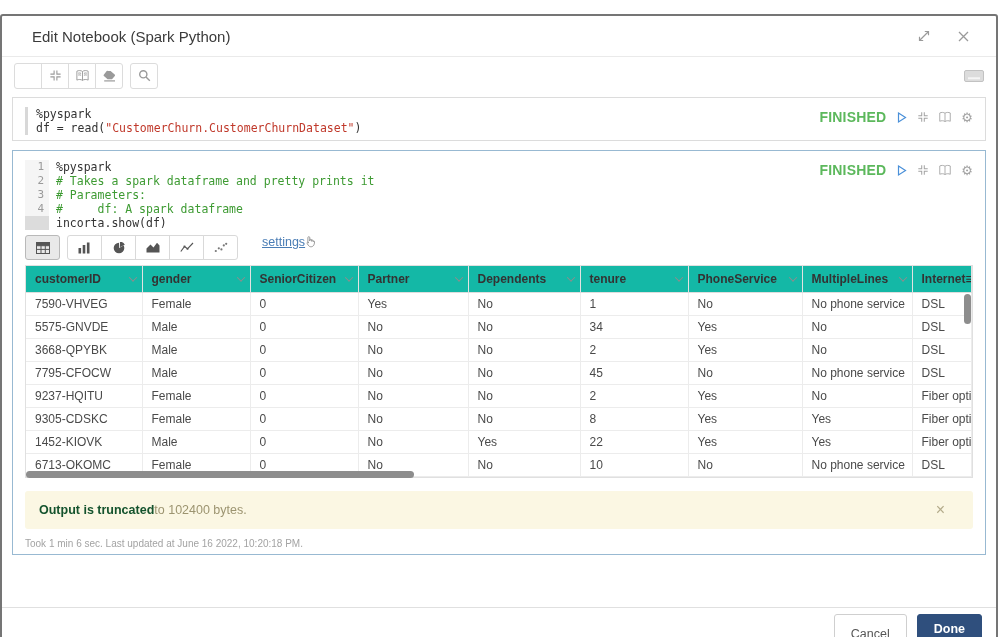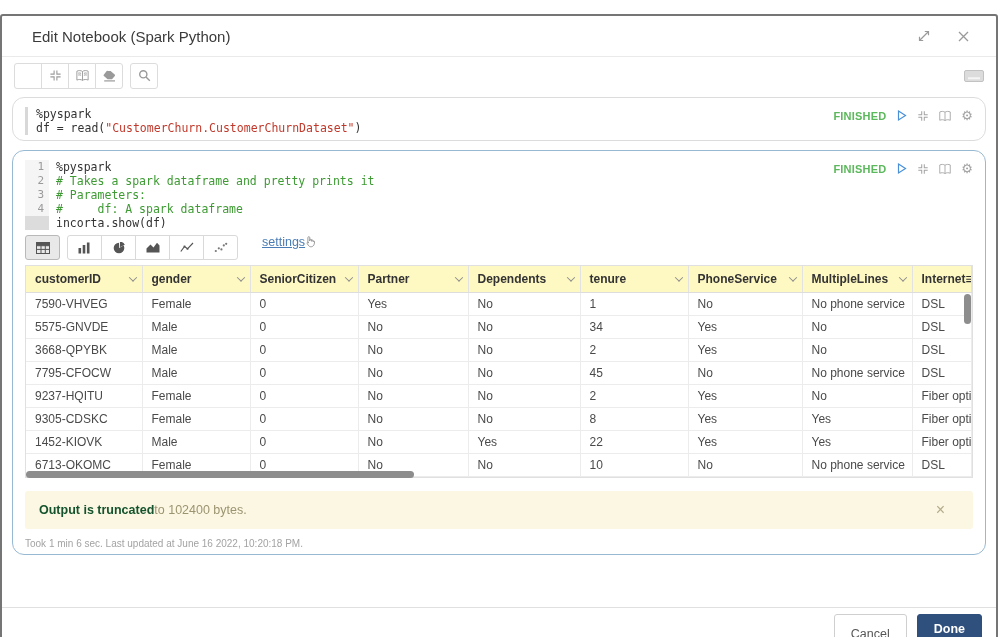--- a/index.html
+++ b/index.html
@@ -21,55 +21,55 @@
     align-items:center; justify-content:center; padding:0; cursor:pointer; }
   .btn-group { display:flex; }
   .btn-group .btn + .btn { margin-left:-1px; }
   .btn-group .btn:first-child { border-radius:3px 0 0 3px; }
   .btn-group .btn:last-child { border-radius:0 3px 3px 0; }
   .btn.single { border-radius:3px; margin-left:7px; }
   .kbd-icon { margin-left:auto; display:flex; align-items:center; }
 
   
   .cells { flex:1; padding:3px 10px 0; overflow:hidden; }
-  .cell { border:1px solid #dcdcdc; border-radius:12px; background:#fff; padding:9px 12px 5px; }
+  .cell { border:1px solid #dcdcdc; border-radius:0; background:#fff; padding:9px 12px 5px; }
   .cell.focused { border-color:#98b9d2; margin-top:9px; }
   .cell-top { display:flex; justify-content:space-between; align-items:flex-start; }
   .code { font-family:"DejaVu Sans Mono","Liberation Mono",monospace; font-size:11.5px;
     line-height:14px; color:#333; white-space:pre; }
   .code-plainblock { border-left:3px solid #d8d8d8; padding-left:8px; }
   .tok-string { color:#c0392b; }
   .tok-comment { color:#3e9b33; }
   .gline { display:flex; }
   .gnum { width:24px; flex:0 0 24px; text-align:right; padding-right:5px; background:#f5f5f5;
     color:#9a9a9a; font-family:"DejaVu Sans Mono","Liberation Mono",monospace; font-size:11px; line-height:14px; }
   .gnum.empty { background:#dcdcdc; }
   .gcode { padding-left:7px; }
   .status-row { display:flex; align-items:center; gap:9px; margin-top:2px; }
-  .finished { color:#5cb85c; font-size:11px; font-weight:bold; letter-spacing:.2px; }
+  .finished { color:#5cb85c; font-size:14px; font-weight:bold; letter-spacing:.2px; }
   .cell-icon { display:flex; align-items:center; cursor:pointer; }
   .gear-glyph { font-size:13px; color:#a3a3a3; line-height:13px; cursor:pointer; }
   .cell-note { font-size:10px; color:#a3a3a3; margin-top:9px; }
 
   
   .viz-row { display:flex; margin-top:5px; }
   .viz-btn { width:35px; height:25px; border:1px solid #d9d9d9; background:#fff; display:flex;
     align-items:center; justify-content:center; padding:0; cursor:pointer; }
   .viz-btn.active { background:#e9e9e9; border-color:#b9b9b9; border-radius:3px; }
   .viz-group { display:flex; margin-left:7px; }
   .viz-group .viz-btn + .viz-btn { margin-left:-1px; }
   .viz-group .viz-btn:first-child { border-radius:3px 0 0 3px; }
   .viz-group .viz-btn:last-child { border-radius:0 3px 3px 0; }
   .settings-link { margin-left:24px; font-size:12.5px; color:#4a7db5; text-decoration:underline; cursor:pointer; }
   .cursor-hand { margin-left:-2px; margin-bottom:6px; }
 
   
   .table-wrap { position:relative; margin-top:5px; border:1px solid #e0e0e0; }
   table { border-collapse:collapse; table-layout:fixed; width:100%; font-size:12px; }
-  th { background:#fef9c3; height:26px; font-weight:bold; color:#333; text-align:left;
+  th { background:#14b8a6; height:26px; font-weight:bold; color:#333; text-align:left;
     padding:0 6px 0 9px; border-right:1px solid #e2e2e2; border-bottom:1px solid #dddddd;
     overflow:hidden; white-space:nowrap; }
   .th-inner { display:flex; align-items:center; justify-content:space-between; }
   td { height:23px; padding:0 9px; color:#4a4a4a; border-right:1px solid #ececec;
     border-bottom:1px solid #ececec; white-space:nowrap; overflow:hidden; background:#fff; }
   .chev { width:6px; height:6px; border-right:1.5px solid #8d8d8d; border-bottom:1.5px solid #8d8d8d;
     transform:rotate(45deg) translate(-1px,-1px); flex:0 0 6px; cursor:pointer; }
   .colmenu { font-size:15px; color:#2f2f2f; font-weight:bold; cursor:pointer; line-height:15px; }
   .hthumb { position:absolute; left:0; bottom:-1px; width:41%; height:7px; background:#8d8d8d;
     border-radius:4px; cursor:pointer; }

